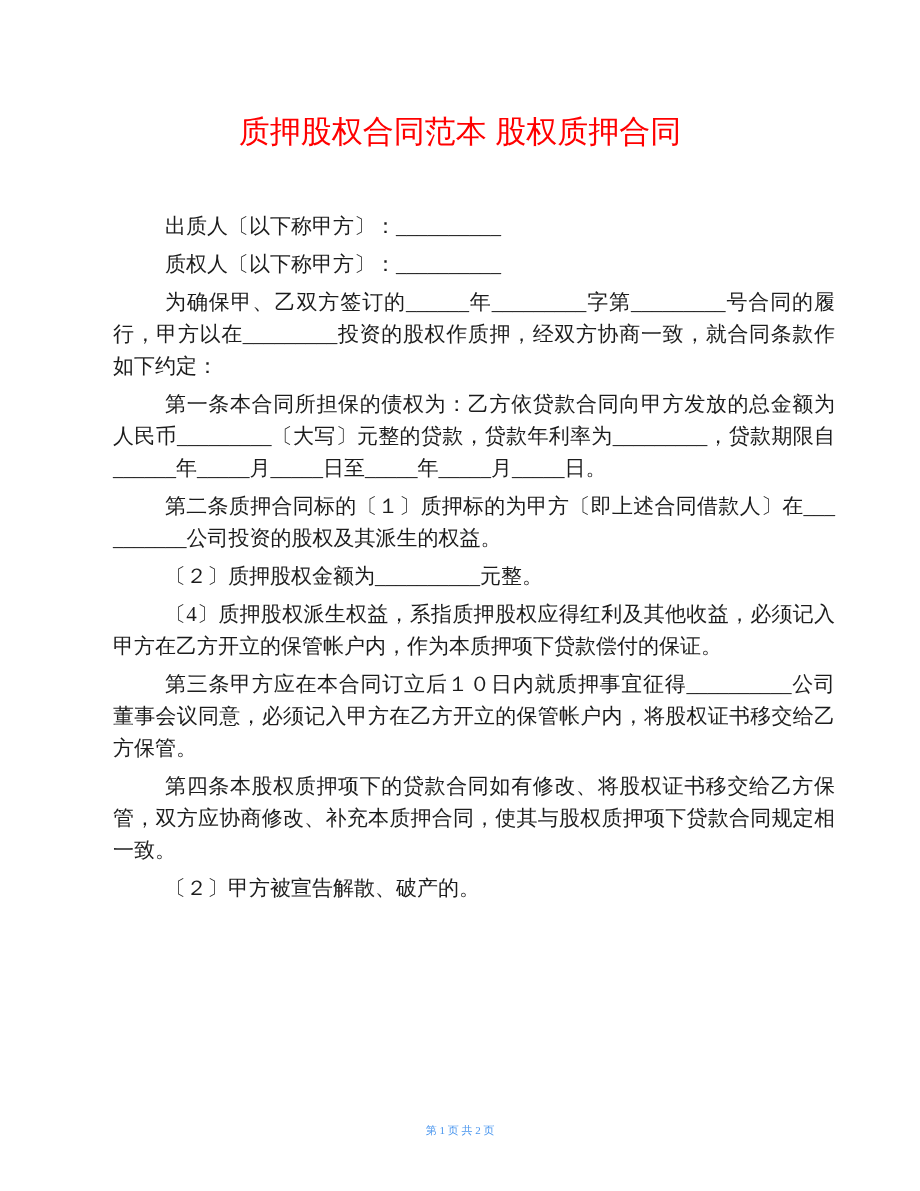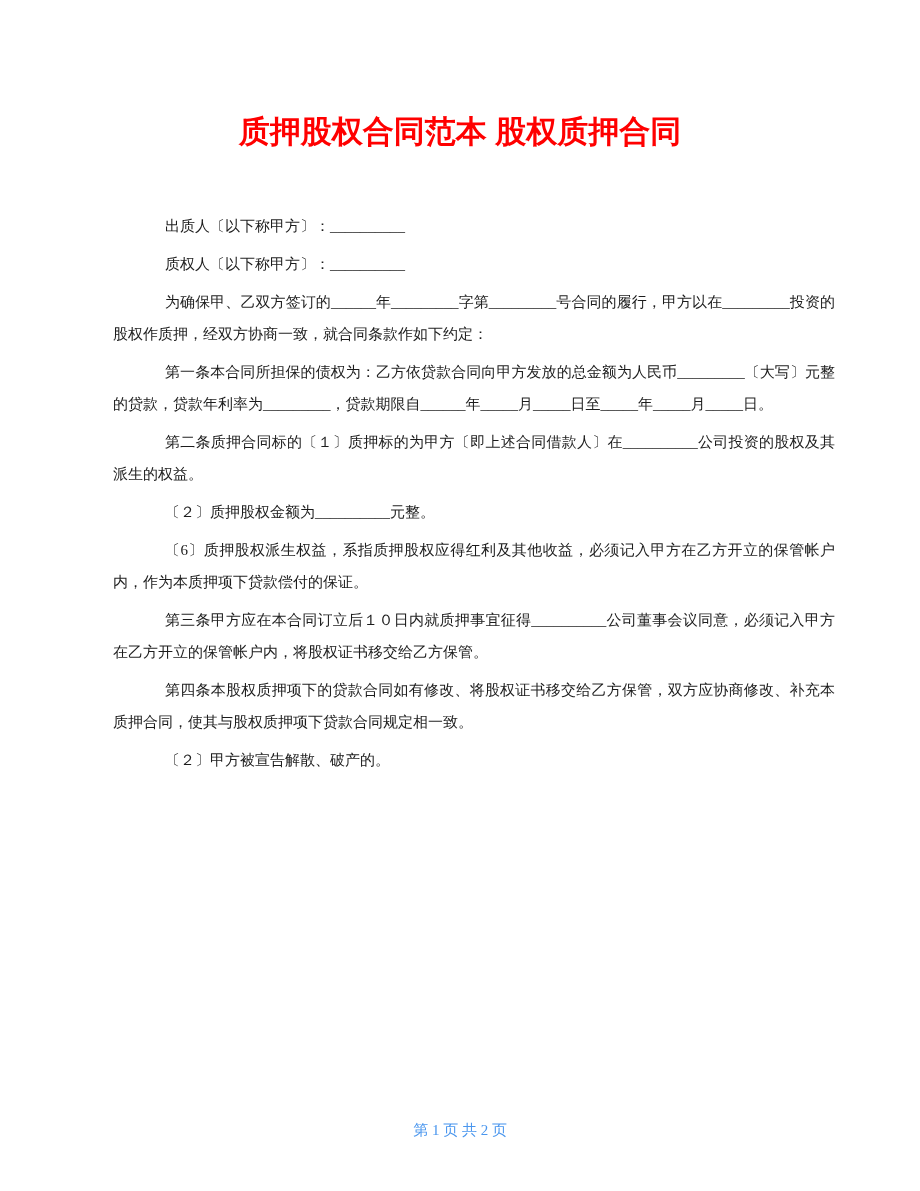--- a/index.html
+++ b/index.html
@@ -15,63 +15,63 @@
     background: #ffffff;
     overflow: hidden;
     font-family: "Liberation Serif", "DejaVu Serif", serif;
     color: #1c1c1c;
   }
   .doc-title {
     margin: 0;
     padding-top: 110px;
     text-align: center;
     font-family: "Liberation Sans", "DejaVu Sans", sans-serif;
-    font-weight: bold;
+    font-weight: normal;
     font-size: 31px;
     line-height: 44px;
     color: #ff0000;
   }
   .content {
     margin: 56px 85px 0 113px;
-    font-size: 15px;
+    font-size: 21px;
     line-height: 32px;
     text-align: justify;
     word-break: break-all;
   }
   .content p {
     margin: 0 0 6px 0;
     text-indent: 52px;
   }
   .page-footer {
     position: absolute;
     left: 0;
     right: 0;
     bottom: 50px;
     text-align: center;
-    font-size: 15px;
+    font-size: 11px;
     line-height: 22px;
     color: #4a96ee;
     font-family: "Liberation Serif", "DejaVu Serif", serif;
   }
 </style>
 </head>
 <body>
 
 <div class="page">
 
   <h1 class="doc-title">质押股权合同范本 股权质押合同</h1>
 
   <div class="content">
     <p>出质人〔以下称甲方〕：__________</p>
     <p>质权人〔以下称甲方〕：__________</p>
     <p>为确保甲、乙双方签订的______年_________字第_________号合同的履行，甲方以在_________投资的股权作质押，经双方协商一致，就合同条款作如下约定：</p>
     <p>第一条本合同所担保的债权为：乙方依贷款合同向甲方发放的总金额为人民币_________〔大写〕元整的贷款，贷款年利率为_________，贷款期限自______年_____月_____日至_____年_____月_____日。</p>
     <p>第二条质押合同标的〔１〕质押标的为甲方〔即上述合同借款人〕在__________公司投资的股权及其派生的权益。</p>
     <p>〔２〕质押股权金额为__________元整。</p>
-    <p>〔6〕质押股权派生权益，系指质押股权应得红利及其他收益，必须记入甲方在乙方开立的保管帐户内，作为本质押项下贷款偿付的保证。</p>
+    <p>〔4〕质押股权派生权益，系指质押股权应得红利及其他收益，必须记入甲方在乙方开立的保管帐户内，作为本质押项下贷款偿付的保证。</p>
     <p>第三条甲方应在本合同订立后１０日内就质押事宜征得__________公司董事会议同意，必须记入甲方在乙方开立的保管帐户内，将股权证书移交给乙方保管。</p>
     <p>第四条本股权质押项下的贷款合同如有修改、将股权证书移交给乙方保管，双方应协商修改、补充本质押合同，使其与股权质押项下贷款合同规定相一致。</p>
     <p>〔２〕甲方被宣告解散、破产的。</p>
   </div>
 
   <div class="page-footer">第 1 页 共 2 页</div>
 
 </div>
 
 </body></html>

